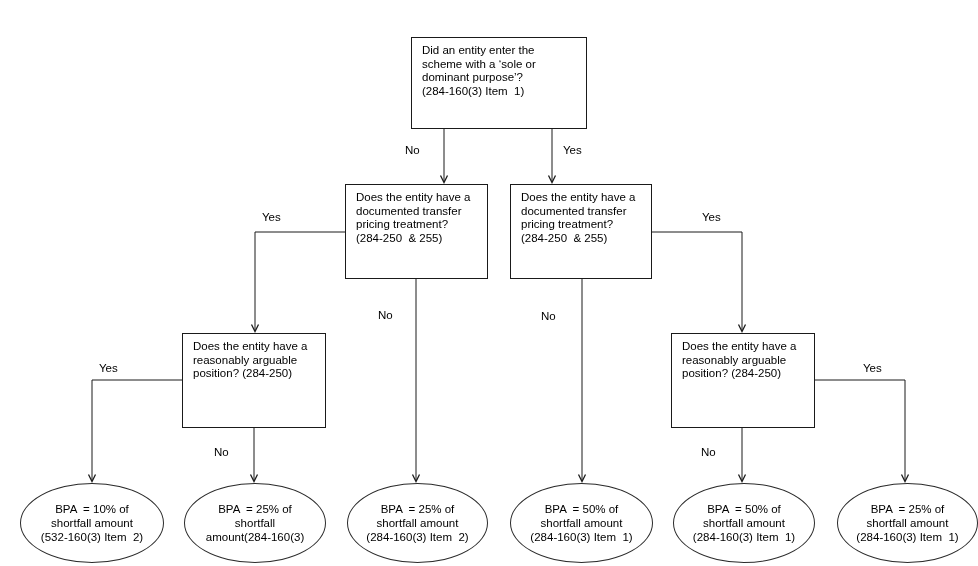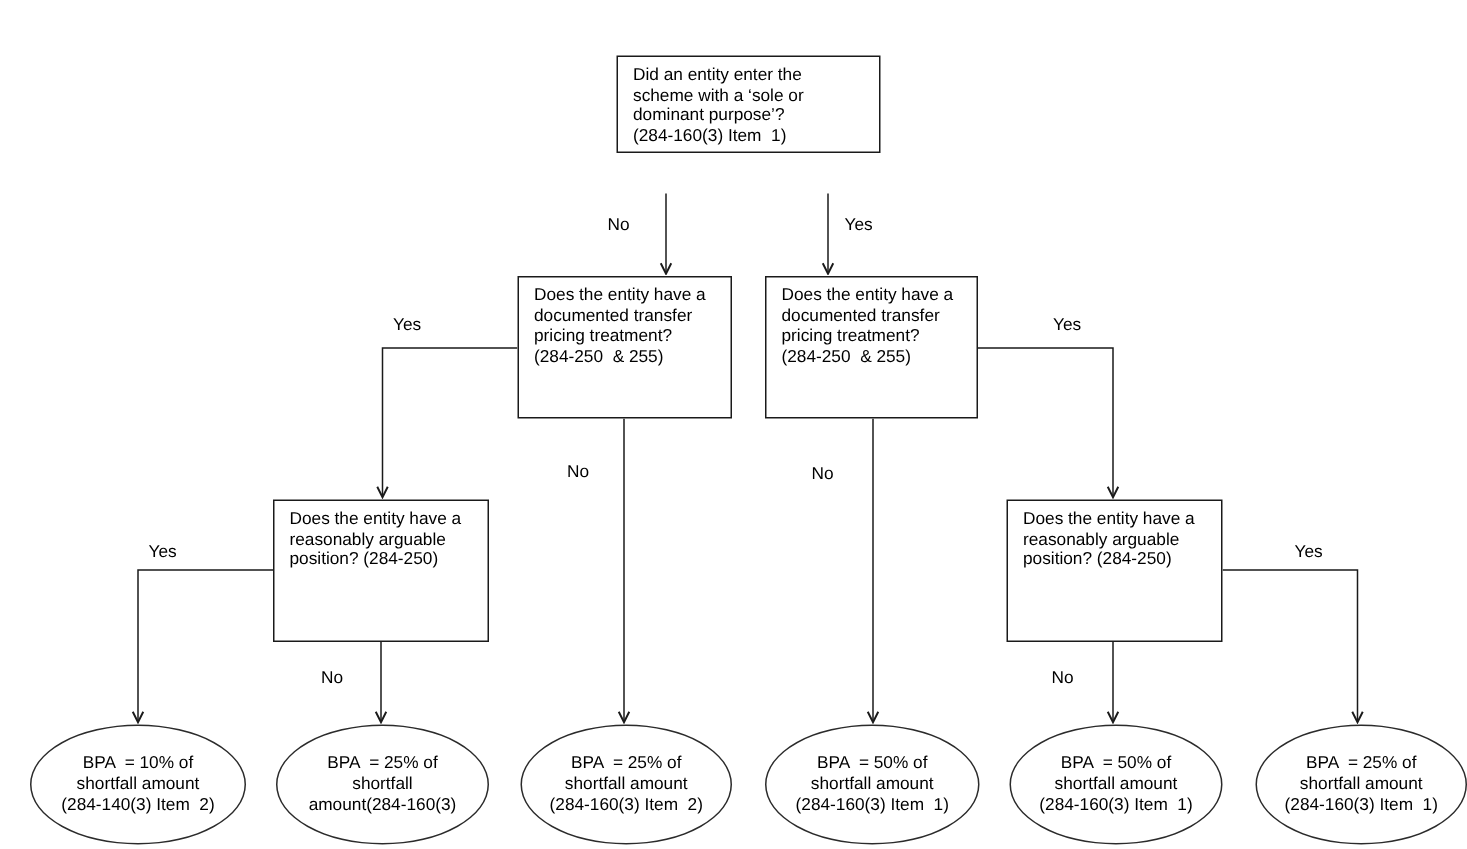--- a/index.html
+++ b/index.html
@@ -45,21 +45,21 @@
     white-space: pre-wrap;
   }
   .elabel {
     position: absolute;
     font-size: 11.5px;
     line-height: 13px;
     white-space: nowrap;
     text-align: center;
   }
   
-  #n-root      { left: 411px; top: 37px;  width: 176px; height: 65px; }
+  #n-root      { left: 411px; top: 37px;  width: 176px; height: 92px; }
   #n-doc-left  { left: 345px; top: 184px; width: 143px; height: 95px; }
   #n-doc-right { left: 510px; top: 184px; width: 142px; height: 95px; }
   #n-rap-left  { left: 182px; top: 333px; width: 144px; height: 95px; }
   #n-rap-right { left: 671px; top: 333px; width: 144px; height: 95px; }
   
   #o-0 { left: 20px;  width: 144px; }
   #o-1 { left: 184px; width: 142px; }
   #o-2 { left: 347px; width: 141px; }
   #o-3 { left: 510px; width: 143px; }
   #o-4 { left: 673px; width: 142px; }
@@ -119,21 +119,21 @@
   <div class="node" id="n-rap-left">Does the entity have a
 reasonably arguable
 position? (284-250)</div>
 
   <div class="node" id="n-rap-right">Does the entity have a
 reasonably arguable
 position? (284-250)</div>
 
   <div class="outcome" id="o-0">BPA  = 10% of
 shortfall amount
-(284-140(3) Item  2)</div>
+(532-160(3) Item  2)</div>
 
   <div class="outcome" id="o-1">BPA  = 25% of
 shortfall
 amount(284-160(3)</div>
 
   <div class="outcome" id="o-2">BPA  = 25% of
 shortfall amount
 (284-160(3) Item  2)</div>
 
   <div class="outcome" id="o-3">BPA  = 50% of

